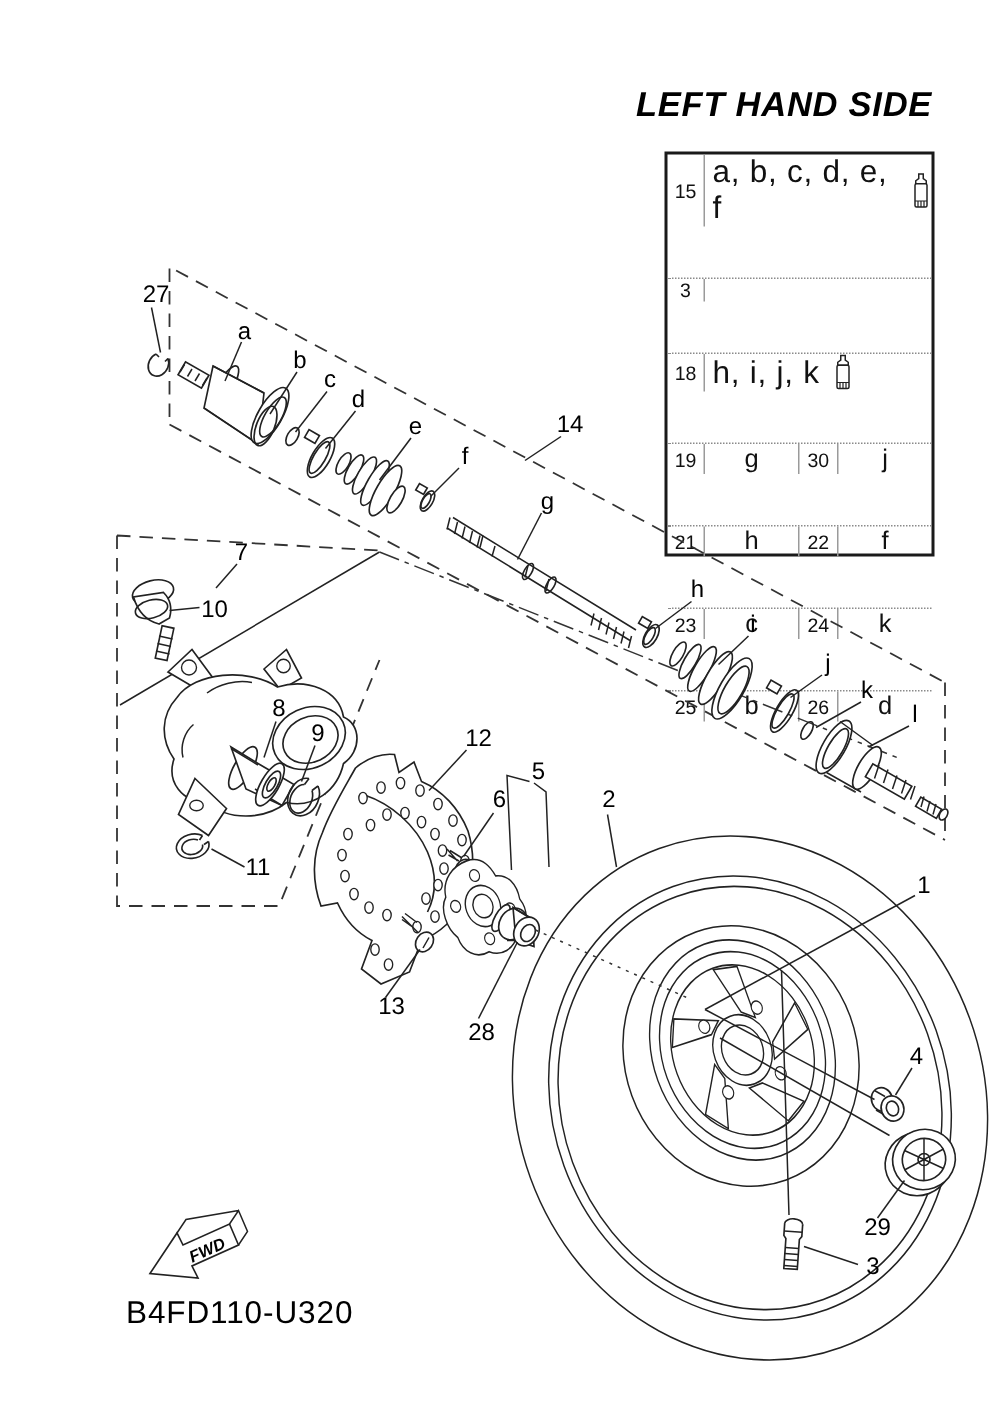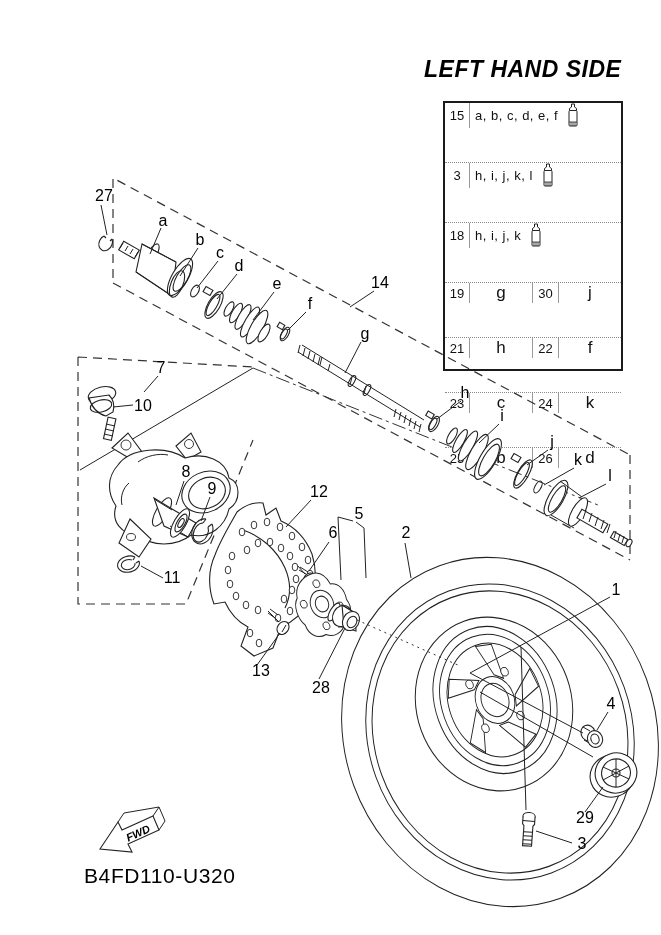--- a/index.html
+++ b/index.html
@@ -9,21 +9,21 @@
   .title{position:absolute;left:424px;top:56px;font-size:23px;font-style:italic;
          font-weight:bold;white-space:nowrap;letter-spacing:0.5px;color:#000;}
   .ptable{position:absolute;left:443px;top:101px;width:180px;height:270px;
           border:2px solid #1a1a1a;box-sizing:border-box;display:flex;flex-direction:column;gap:34px;}
   .trow{flex:1;display:flex;align-items:stretch;border-top:1px dotted #8a8a8a;}
   .trow:first-child{border-top:none;}
   .cell{display:flex;align-items:center;}
   .numcell{width:24px;justify-content:center;font-size:13px;
            border-right:1px solid #9a9a9a;flex:none;}
   .numcell.mid{border-left:1px solid #9a9a9a;width:25px;}
-  .lettercell{flex:1;font-size:13px;padding-left:5px;letter-spacing:0.5px;}
+  .lettercell{flex:1;font-size:21px;padding-left:5px;letter-spacing:0.5px;}
   .paircell{flex:1;justify-content:center;font-size:17px;}
   .gicon{margin-left:8px;flex:none;}
   .code{position:absolute;left:84px;top:864px;font-size:21px;letter-spacing:0.6px;color:#000;}
   .co{font-size:16px;fill:#000;}
   .ln{stroke:#222;stroke-width:1;fill:none;}
   .pt{stroke:#222;stroke-width:1.1;fill:#fff;}
   .ptn{stroke:#222;stroke-width:1.1;fill:none;}
   .dash{stroke:#333;stroke-width:1.2;fill:none;stroke-dasharray:9 6;}
   .chain{stroke:#333;stroke-width:1;fill:none;stroke-dasharray:14 4 3 4;}
   .dot{stroke:#333;stroke-width:1;fill:none;stroke-dasharray:2 4;}
@@ -43,28 +43,20 @@
         <span>a, b, c, d, e, f</span>
         <svg class="gicon" width="14" height="25" viewBox="0 0 14 25">
           <path d="M5.5,1 L8.5,1 L8.5,4 L10.5,5.5 L10.5,7.5 L3.5,7.5 L3.5,5.5 L5.5,4 Z" fill="#fff" stroke="#222" stroke-width="1"></path>
           <rect x="3" y="7.5" width="8" height="15.5" rx="1" fill="#fff" stroke="#222" stroke-width="1"></rect>
           <path d="M3,19 h8 M5,19 v4 M7,19 v4 M9,19 v4" stroke="#222" stroke-width="0.8" fill="none"></path>
         </svg>
       </div>
     </div>
     <div class="trow">
       <div class="cell numcell">3</div>
-      <div class="cell lettercell">
-        <span>h, i, j, k, l</span>
-        <svg class="gicon" width="14" height="25" viewBox="0 0 14 25">
-          <path d="M5.5,1 L8.5,1 L8.5,4 L10.5,5.5 L10.5,7.5 L3.5,7.5 L3.5,5.5 L5.5,4 Z" fill="#fff" stroke="#222" stroke-width="1"></path>
-          <rect x="3" y="7.5" width="8" height="15.5" rx="1" fill="#fff" stroke="#222" stroke-width="1"></rect>
-          <path d="M3,19 h8 M5,19 v4 M7,19 v4 M9,19 v4" stroke="#222" stroke-width="0.8" fill="none"></path>
-        </svg>
-      </div>
     </div>
     <div class="trow">
       <div class="cell numcell">18</div>
       <div class="cell lettercell">
         <span>h, i, j, k</span>
         <svg class="gicon" width="14" height="25" viewBox="0 0 14 25">
           <path d="M5.5,1 L8.5,1 L8.5,4 L10.5,5.5 L10.5,7.5 L3.5,7.5 L3.5,5.5 L5.5,4 Z" fill="#fff" stroke="#222" stroke-width="1"></path>
           <rect x="3" y="7.5" width="8" height="15.5" rx="1" fill="#fff" stroke="#222" stroke-width="1"></rect>
           <path d="M3,19 h8 M5,19 v4 M7,19 v4 M9,19 v4" stroke="#222" stroke-width="0.8" fill="none"></path>
         </svg>

